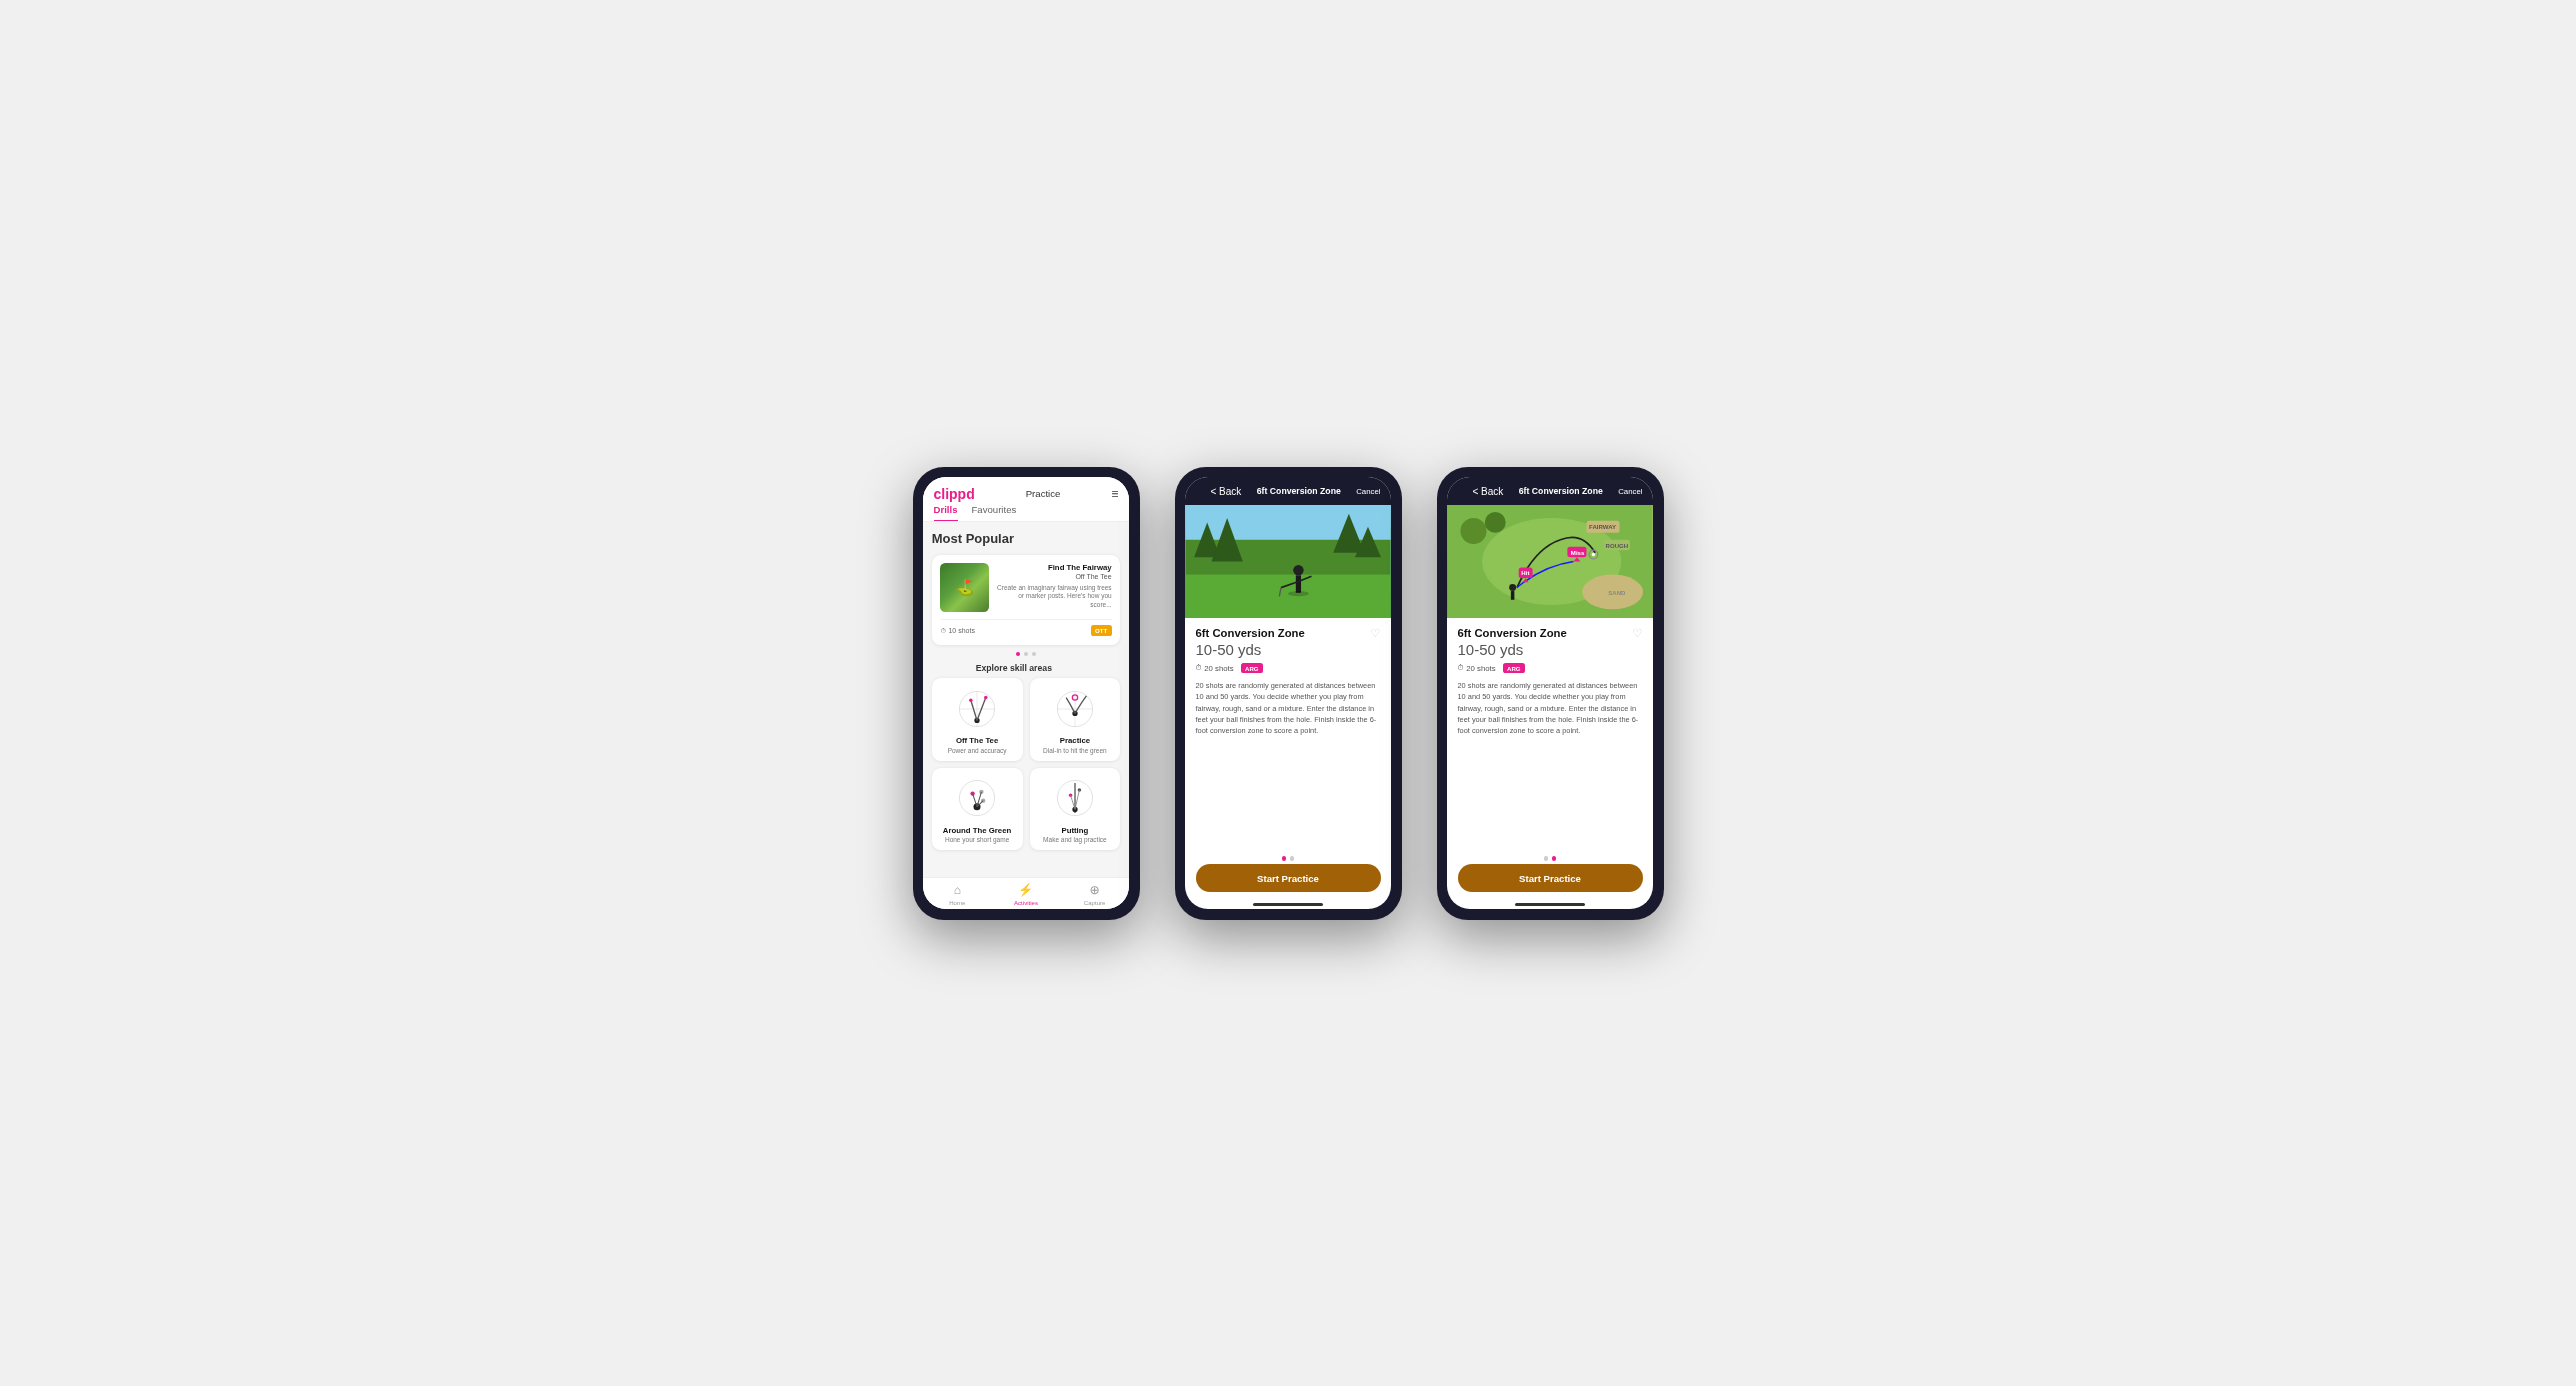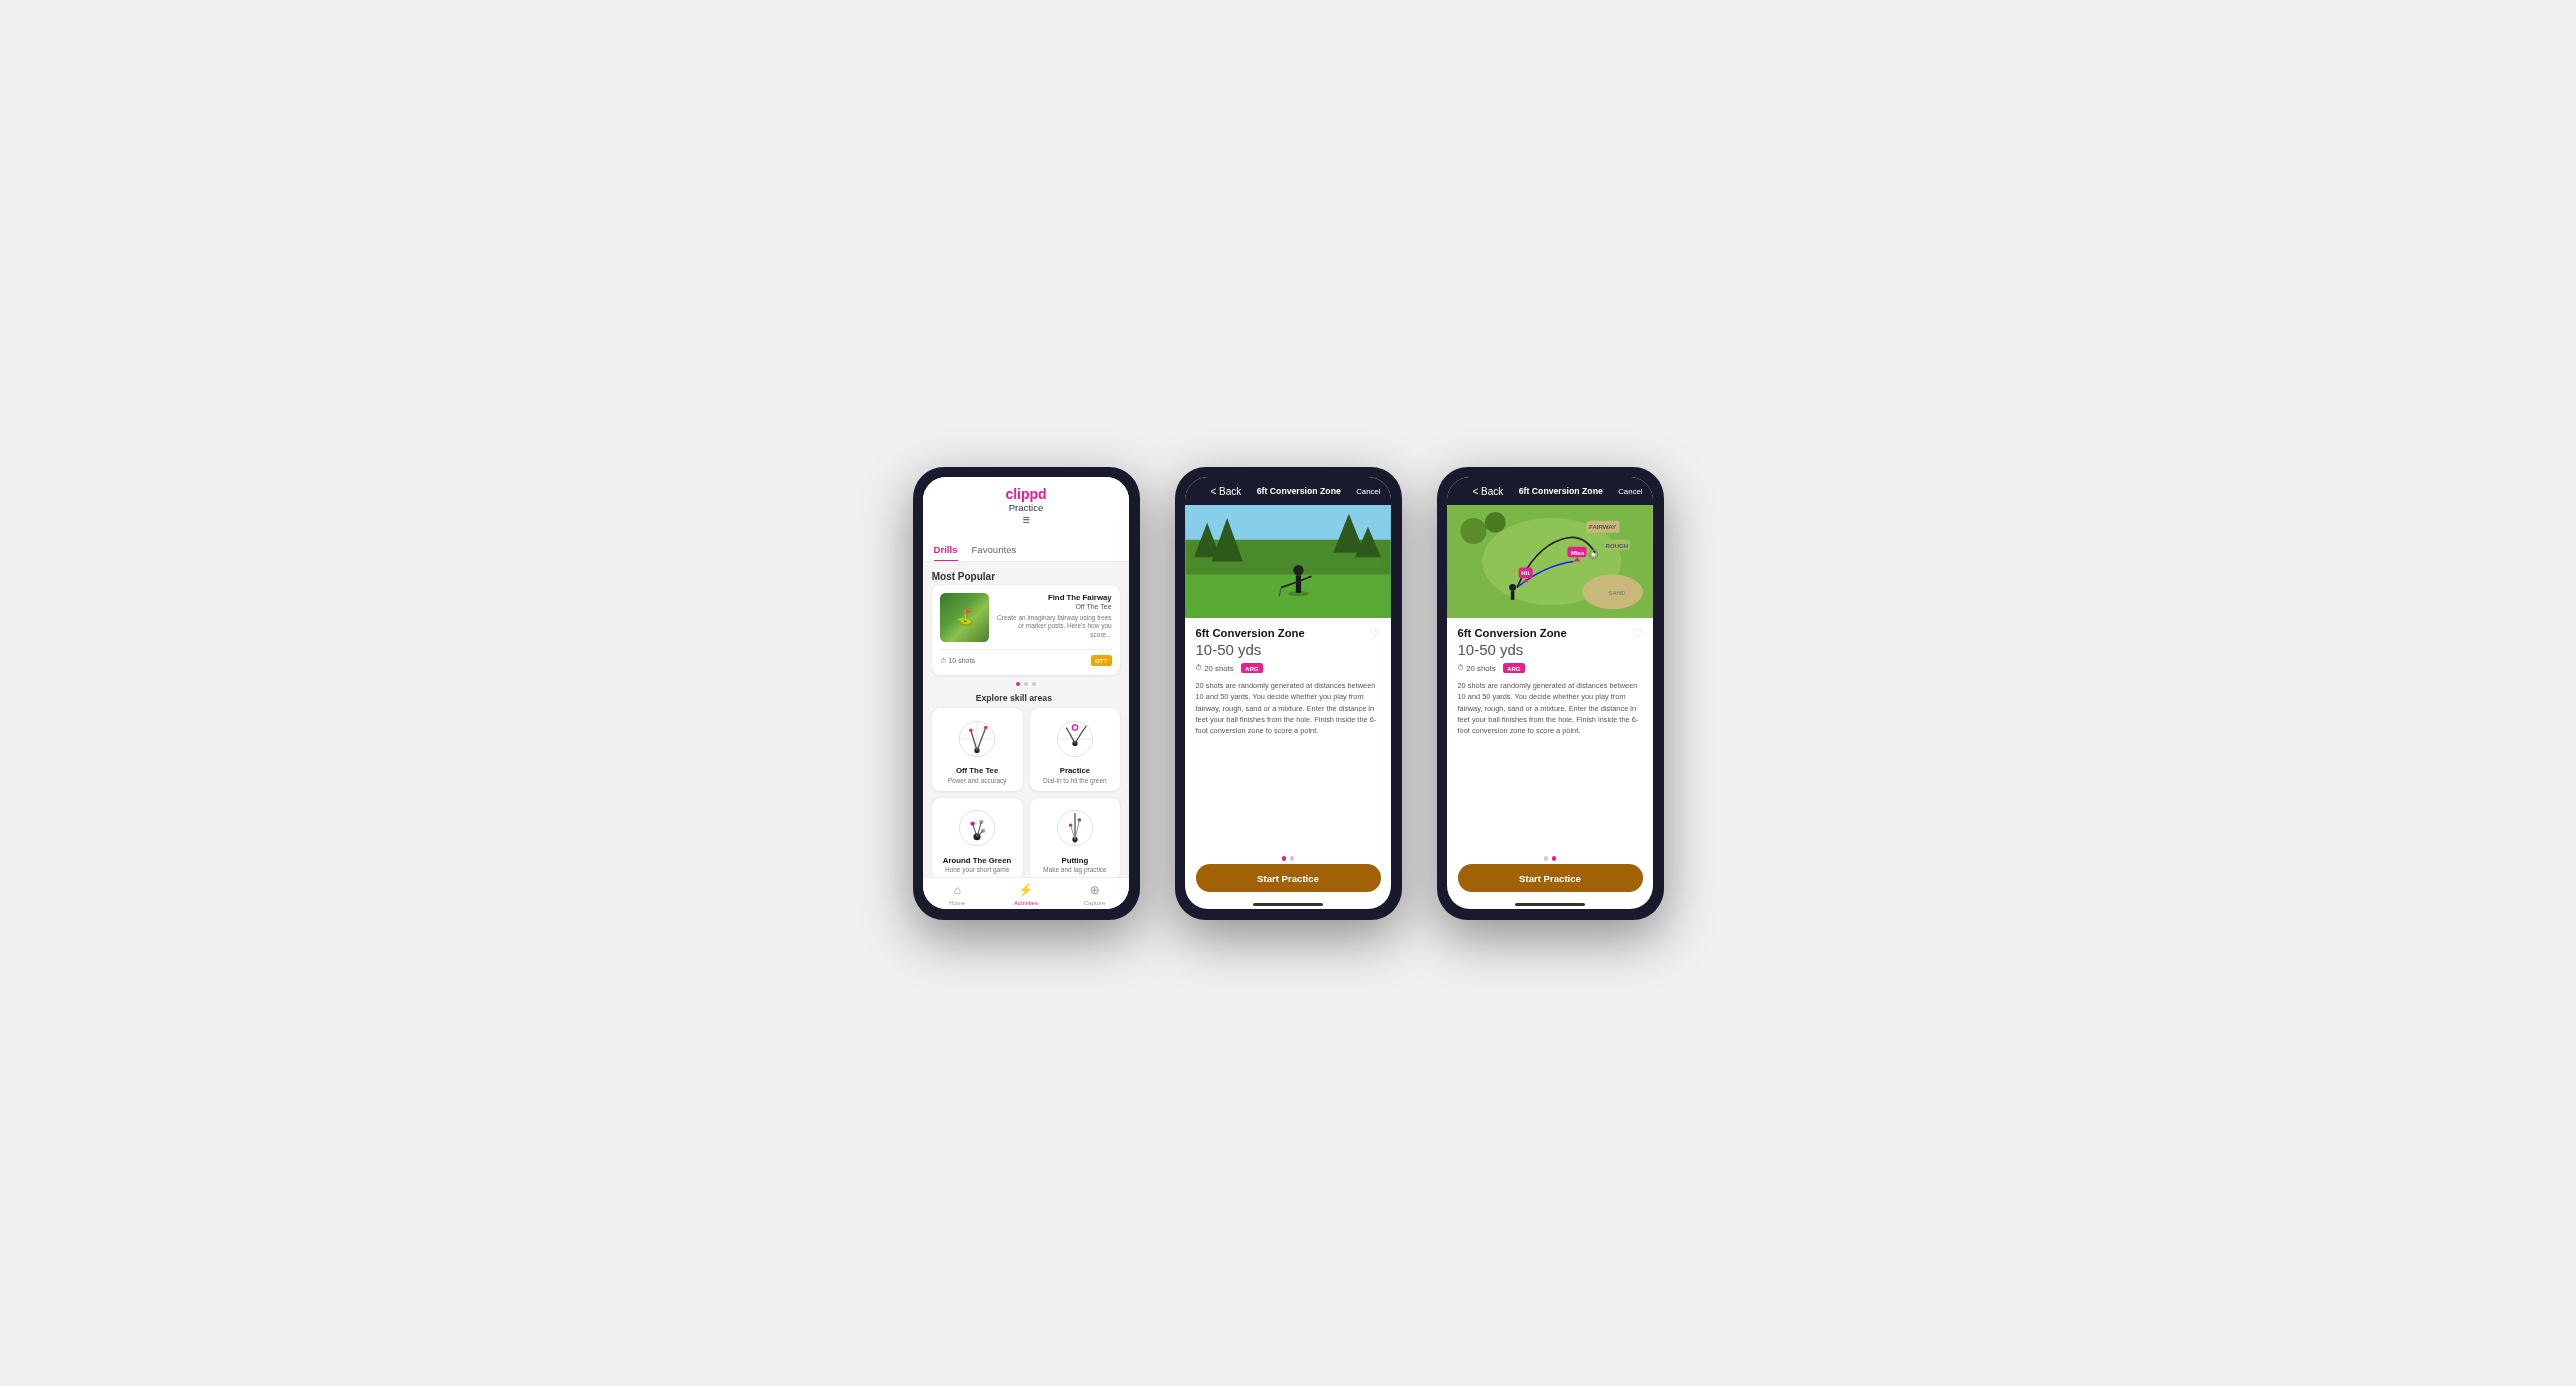--- a/index.html
+++ b/index.html
@@ -40,22 +40,21 @@
     .phone1-header {
       background: #fff;
       padding: 8.7px 10.5px 0;
       border-bottom: 0.9px solid #eee;
     }
 
     .phone1-topbar {
       display: flex;
       justify-content: space-between;
       align-items: center;
-      margin-bottom: 17px;
-      flex-direction: column;
+      margin-bottom: 2px;
     }
 
     .logo {
       color: #e91e8c;
       font-size: 14px;
       font-weight: 700;
     }
 
     .page-title-center {
       font-size: 9.6px;
@@ -88,24 +87,24 @@
     }
 
     .phone1-content {
       flex: 1;
       overflow-y: auto;
       background: #f5f5f5;
       padding: 8.7px;
     }
 
     .section-title {
-      font-size: 10px;
+      font-size: 13px;
       font-weight: 600;
       color: #333;
-      margin-bottom: 3px;
+      margin-bottom: 9px;
     }
 
     .featured-card {
       background: #fff;
       border-radius: 8.7px;
       padding: 8.7px;
       margin-bottom: 7px;
       box-shadow: 0 0.9px 3.5px rgba(0,0,0,0.08);
       position: relative;
     }

